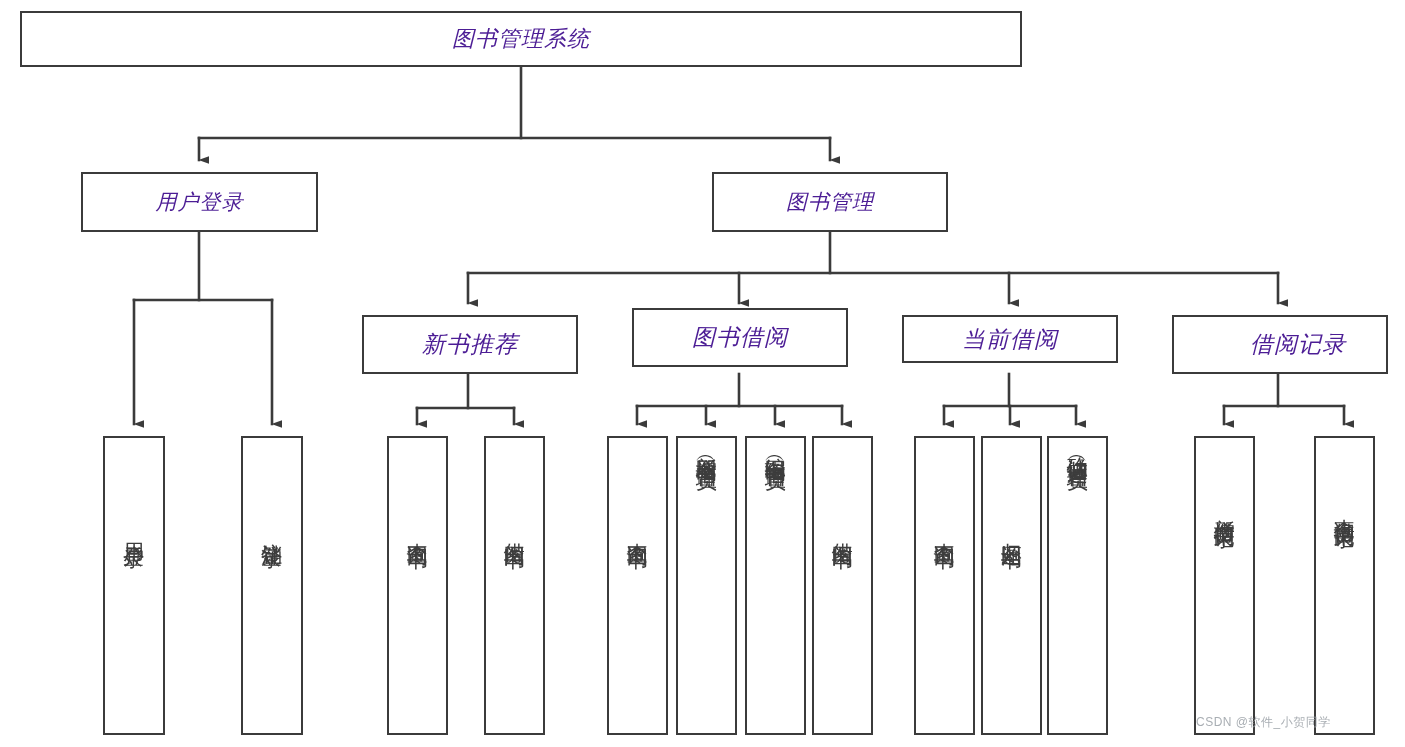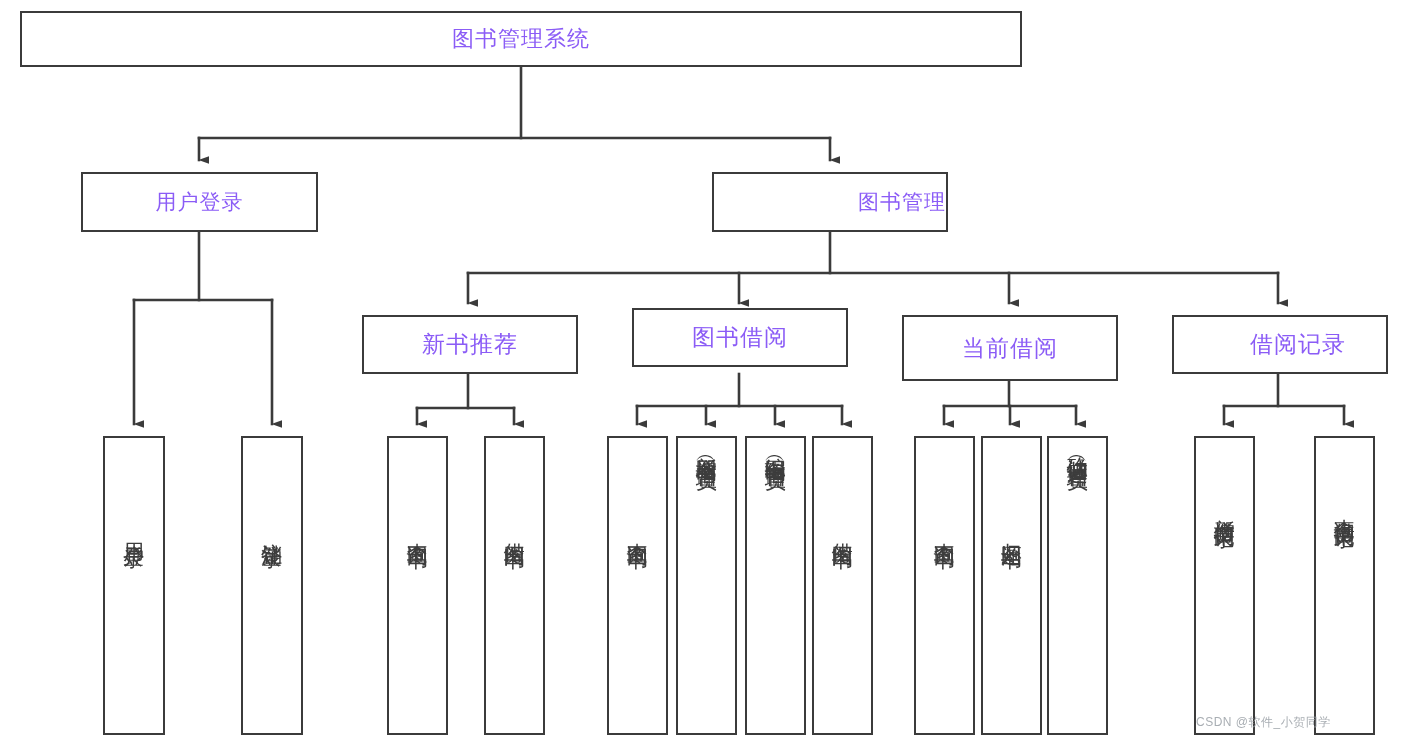--- a/index.html
+++ b/index.html
@@ -16,21 +16,22 @@
     background:#ffffff;
     border:2.5px solid #3b3b3b;
     display:flex;
     align-items:center;
     justify-content:center;
     color:#3a3a3a;
   }
   .node .cap{
     white-space:nowrap;
     letter-spacing:1px;
-    color:#8b5cf6;
+    color:#4c1d95;
+    font-style:italic;
   }
   .node.root .cap{font-size:22px;}
   .node.lvl2 .cap{font-size:21px;}
   .node.lvl3 .cap{font-size:23px;}
 
   .leaf{
     position:absolute;
     box-sizing:border-box;
     background:#ffffff;
     border:2.5px solid #3b3b3b;
@@ -117,31 +118,31 @@
     </g>
   </svg>
 
   <div class="node root" style="left:20px;top:11px;width:1002px;height:56px;">
     <span class="cap">图书管理系统</span>
   </div>
 
   <div class="node lvl2" style="left:81px;top:172px;width:237px;height:60px;">
     <span class="cap">用户登录</span>
   </div>
-  <div class="node lvl2" style="left:712px;top:172px;width:236px;height:60px;justify-content:flex-end;">
+  <div class="node lvl2" style="left:712px;top:172px;width:236px;height:60px;">
     <span class="cap">图书管理</span>
   </div>
 
   <div class="node lvl3" style="left:362px;top:315px;width:216px;height:59px;">
     <span class="cap">新书推荐</span>
   </div>
   <div class="node lvl3" style="left:632px;top:308px;width:216px;height:59px;">
     <span class="cap">图书借阅</span>
   </div>
-  <div class="node lvl3" style="left:902px;top:315px;width:216px;height:66px;">
+  <div class="node lvl3" style="left:902px;top:315px;width:216px;height:48px;">
     <span class="cap">当前借阅</span>
   </div>
   <div class="node lvl3" style="left:1172px;top:315px;width:216px;height:59px;padding-left:36px;">
     <span class="cap">借阅记录</span>
   </div>
 
   <div class="leaf mid" style="left:103px;top:436px;width:62px;height:299px;">
     <span class="vcap">用户登录</span>
   </div>
   <div class="leaf mid" style="left:241px;top:436px;width:62px;height:299px;">

